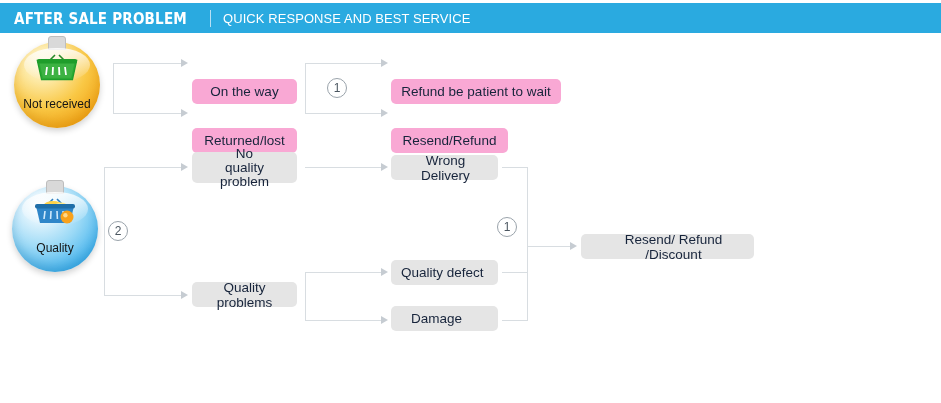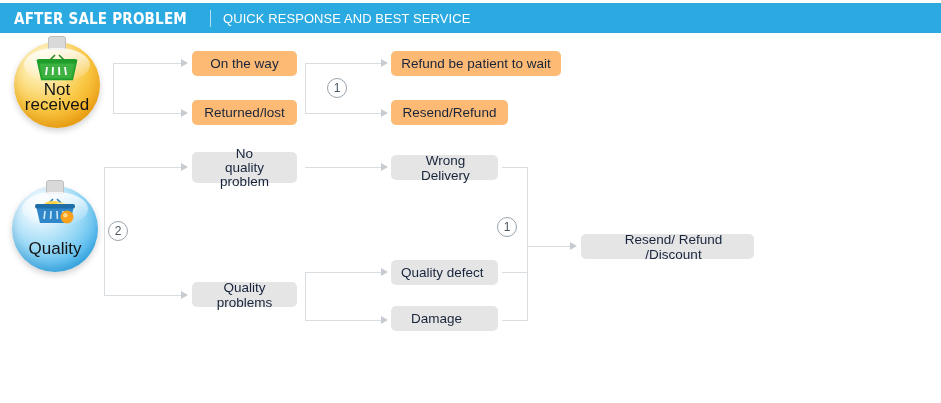--- a/index.html
+++ b/index.html
@@ -60,21 +60,21 @@
   }
   .badge .basket{
     position:absolute;left:50%;top:12px;transform:translateX(-50%);
     width:44px;height:28px;
   }
   .badge-label{
     position:relative;
     z-index:3;
     text-align:center;
     font-family:"Liberation Sans", sans-serif;
-    font-size:17px;
+    font-size:12px;
     color:#141414;
     line-height:15px;
     padding-bottom:16px;
     width:90px;
   }
   #badge-not-received{
     left:14px;top:42px;
     background:
       radial-gradient(circle at 33% 24%, #fff7d8 0%, #fde9a4 22%, #f9c845 52%, #f2a81c 78%, #e89a12 100%);
     box-shadow:0 3px 6px rgba(0,0,0,.18), inset 0 -6px 10px rgba(190,120,0,.25);
@@ -98,21 +98,21 @@
     box-sizing:border-box;
     border-radius:5px;
     display:flex;align-items:center;justify-content:center;
     text-align:center;
     font-family:"Liberation Sans", sans-serif;
     font-size:13.5px;
     color:#17243b;
     line-height:15px;
     padding:0 8px;
   }
-  .box.yellow{ background:#fdba74; }
+  .box.yellow{ background:#f9a8d4;margin-top:28px; }
   .box.blue{ background:#e5e5e5; }
 
   
   .ln{position:absolute;background:#d8dde1;}
   .ln.h{height:1px;}
   .ln.v{width:1px;}
   .arrowhead{
     position:absolute;width:0;height:0;
     border-top:4px solid transparent;
     border-bottom:4px solid transparent;

